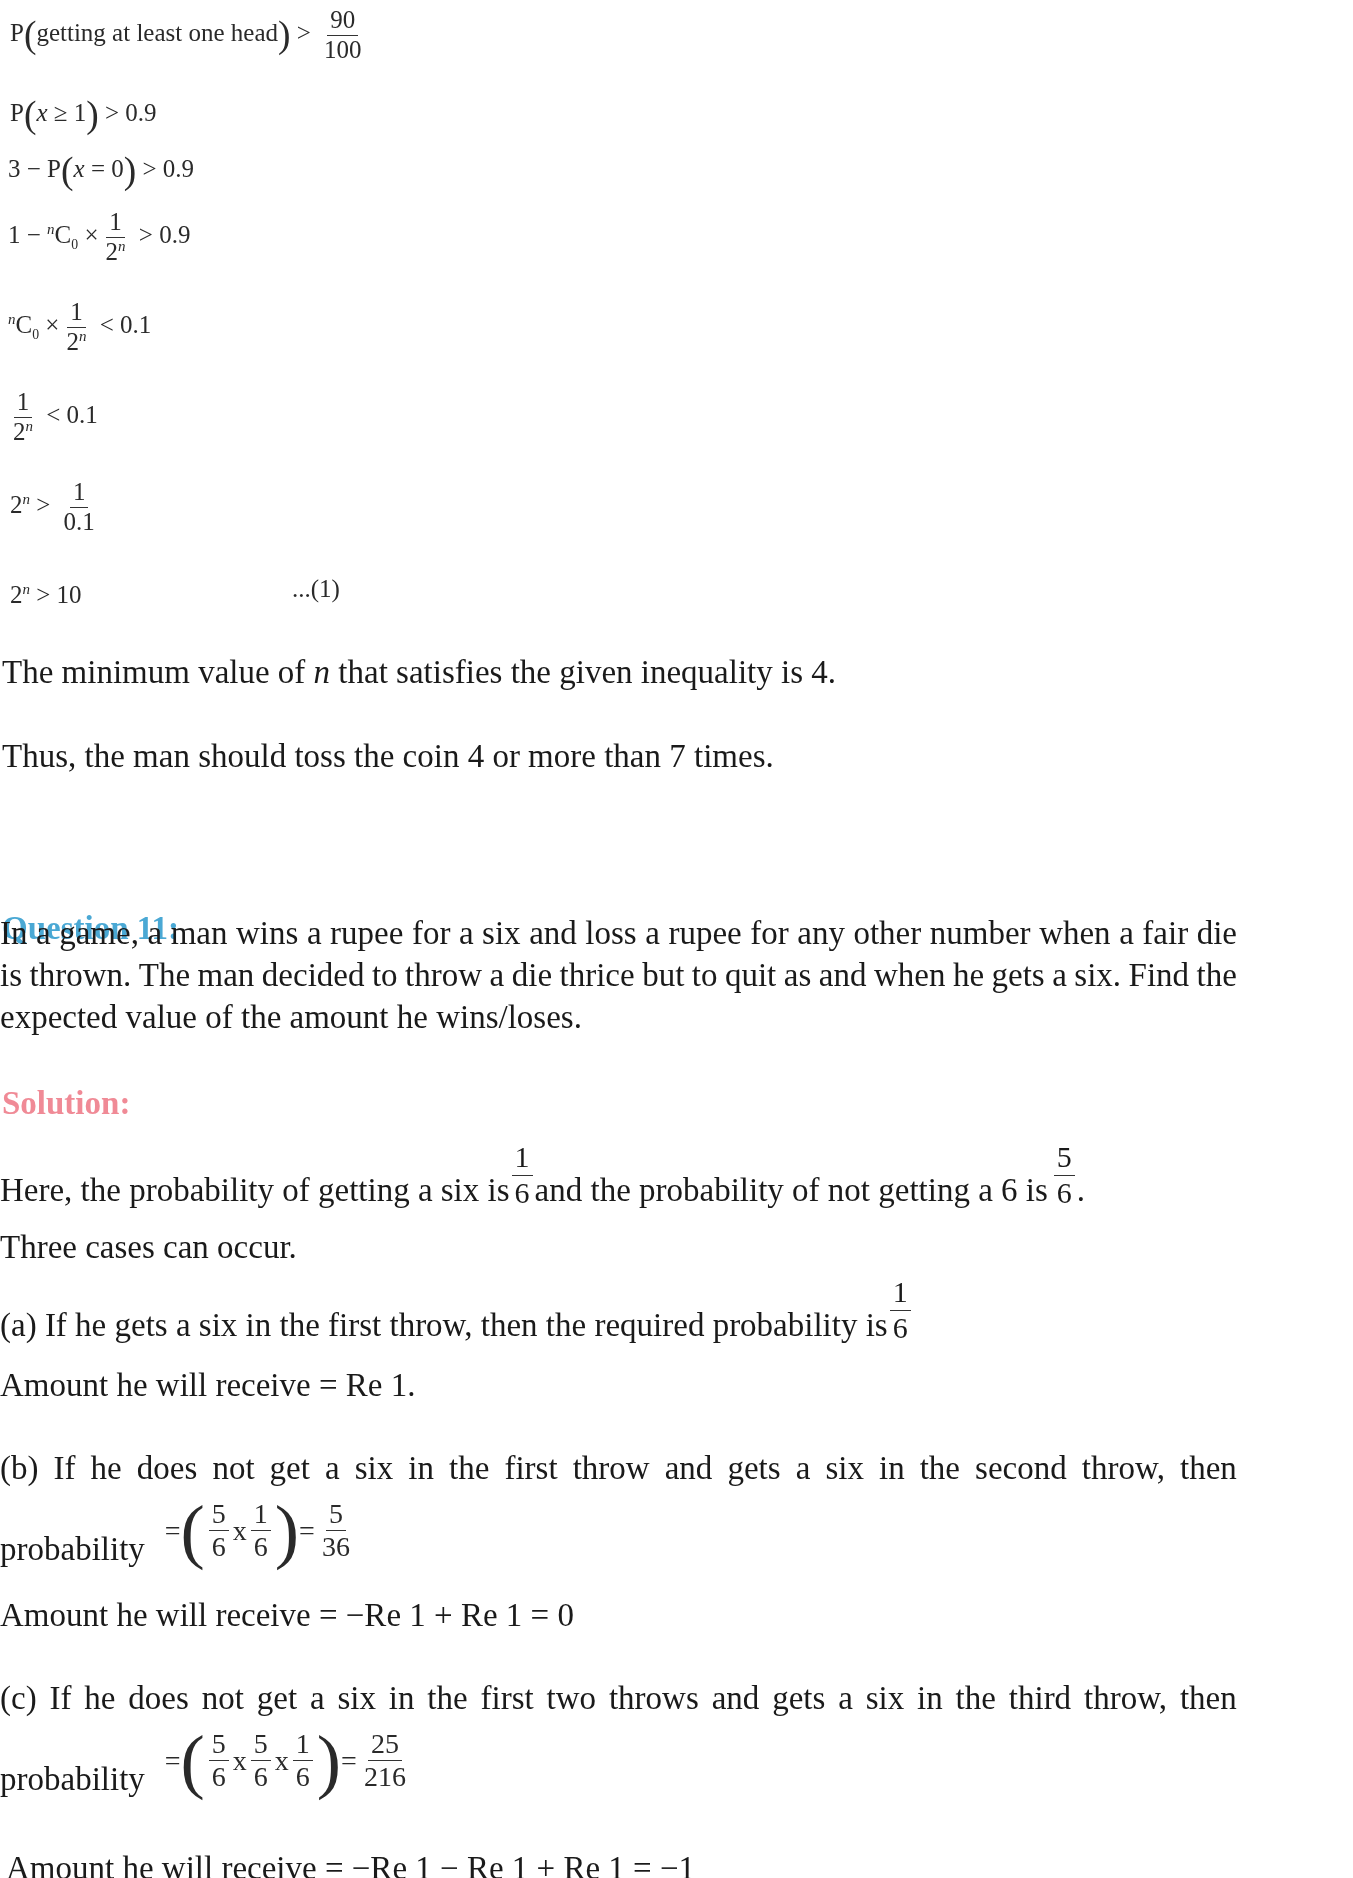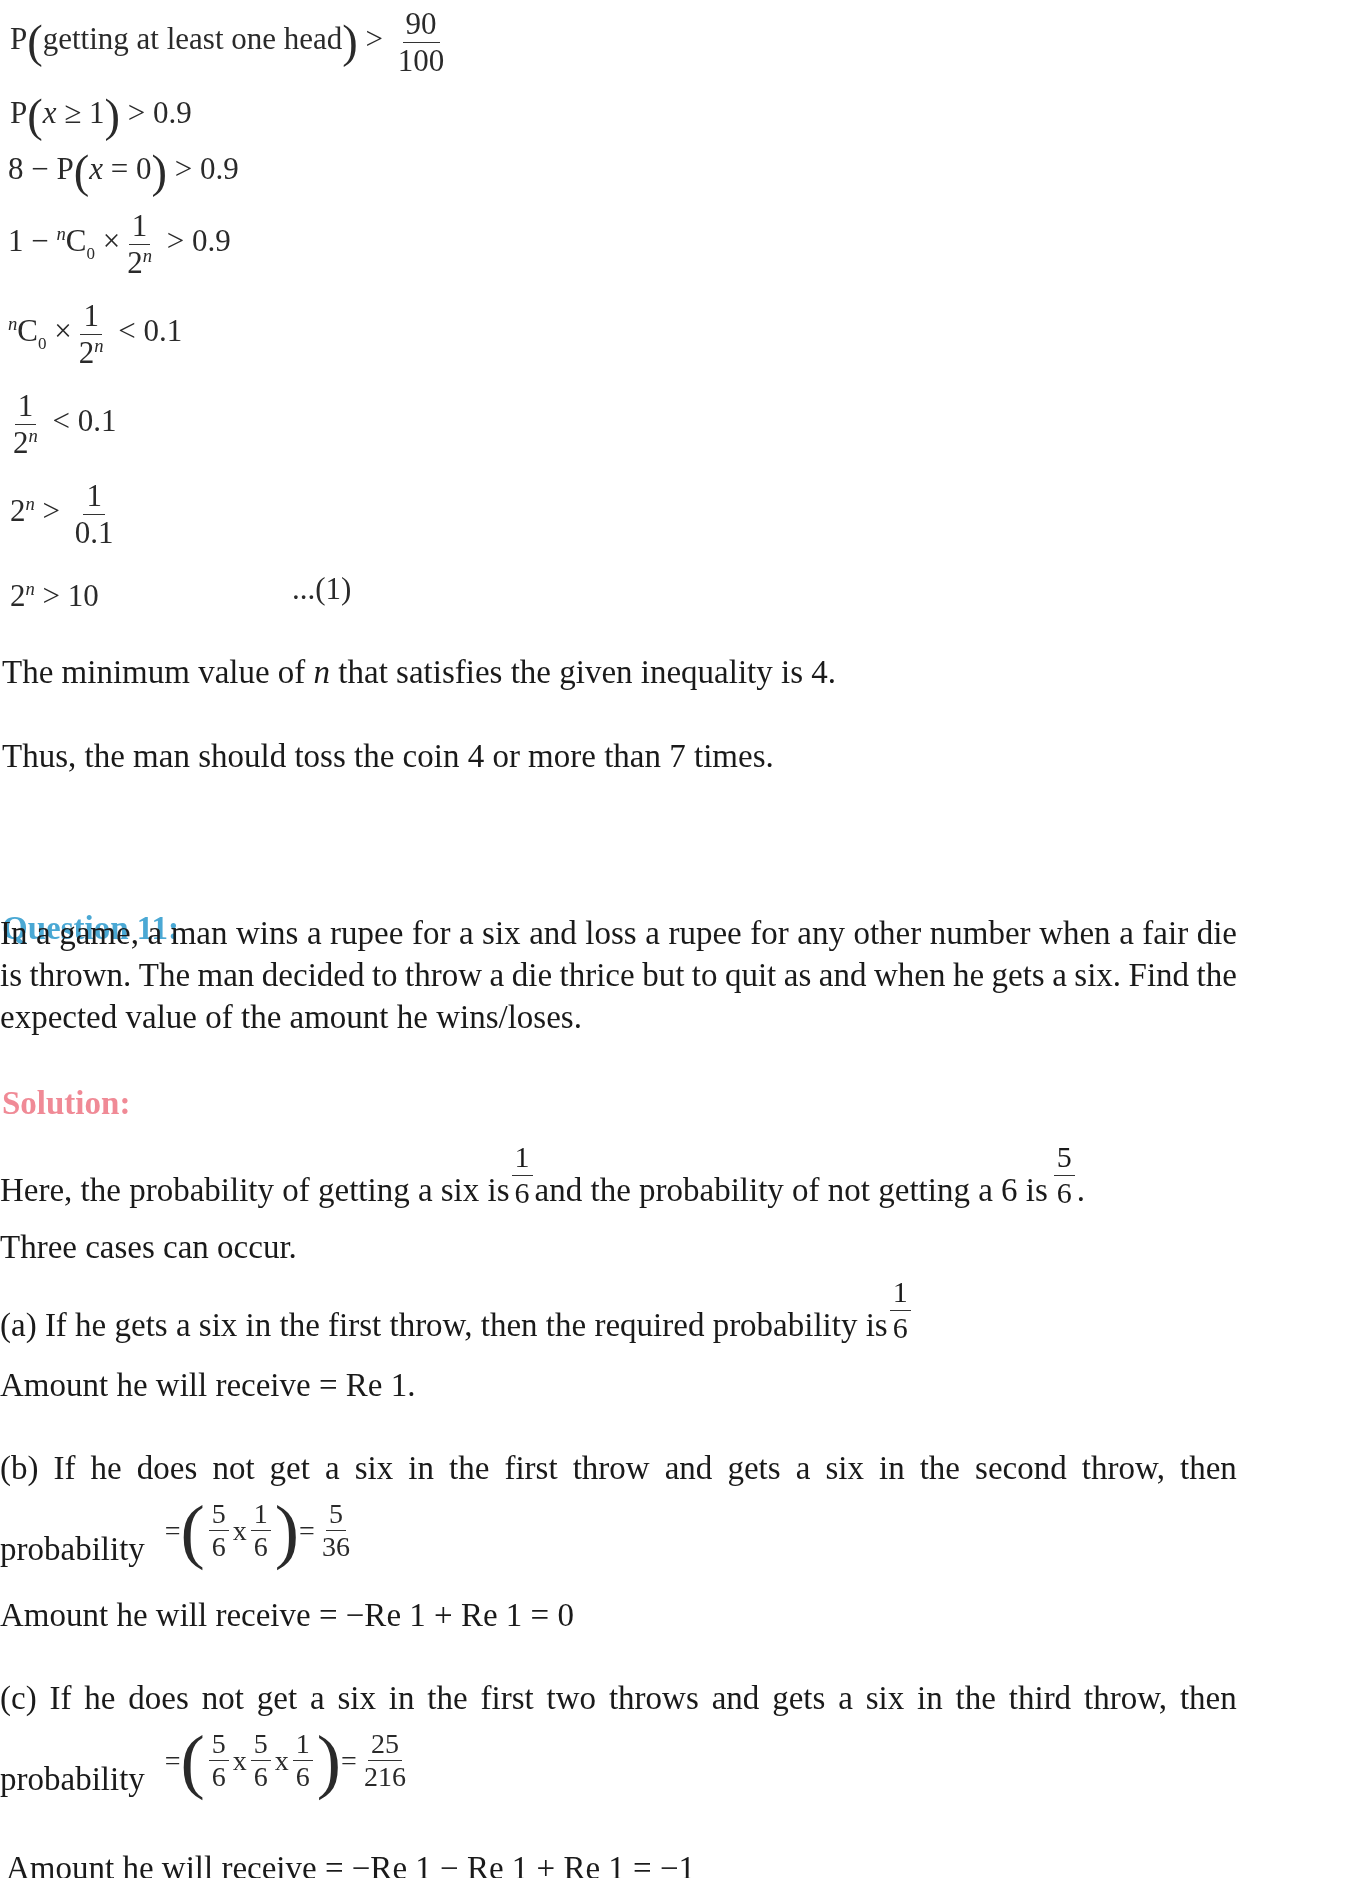--- a/index.html
+++ b/index.html
@@ -1,20 +1,20 @@
 <!DOCTYPE html>
 <html><head>
 <meta charset="utf-8">
 <style>
   html, body { margin:0; padding:0; background:#ffffff; }
   body { width:1353px; height:1878px; position:relative; overflow:hidden;
          font-family:"Liberation Serif", "DejaVu Serif", serif; color:#1a1a1a; }
   .abs { position:absolute; white-space:nowrap; }
   .txt { font-size:33px; line-height:40px; }
-  .math { font-size:31px; line-height:38px; color:#2a2a2a; }
+  .math { font-size:25px; line-height:38px; color:#2a2a2a; }
   .it { font-style:italic; }
   .frac { display:inline-flex; flex-direction:column; align-items:center; vertical-align:middle; margin:0 4px; }
   .frac .num { border-bottom:1.5px solid #333; padding:0 3px; line-height:1.15; }
   .frac .den { padding:0 3px; line-height:1.15; }
   .sup { font-size:0.6em; vertical-align:super; font-style:italic; }
   .sub { font-size:0.55em; vertical-align:sub; }
   .big-paren { font-size:1.5em; font-weight:300; vertical-align:middle; }
   .huge-paren { font-size:2.6em; font-weight:200; vertical-align:middle; line-height:0.8; }
   .q-head { color:#4aa8d4; font-weight:bold; font-size:33px; }
   .s-head { color:#f08a96; font-weight:bold; font-size:33px; }
@@ -31,21 +31,21 @@
       <span class="num">90</span>
       <span class="den">100</span>
     </span>
 </div>
 
 <div class="abs math" style="left:10px; top:94px;">
   <span>P</span><span class="big-paren">(</span><span class="it">x</span> <span>≥</span> <span>1</span><span class="big-paren">)</span> <span>&gt; 0.9</span>
 </div>
 
 <div class="abs math" style="left:8px; top:150px;">
-  <span>8 − P</span><span class="big-paren">(</span><span class="it">x</span> <span>=</span> <span>0</span><span class="big-paren">)</span> <span>&gt; 0.9</span>
+  <span>3 − P</span><span class="big-paren">(</span><span class="it">x</span> <span>=</span> <span>0</span><span class="big-paren">)</span> <span>&gt; 0.9</span>
 </div>
 
 <div class="abs math" style="left:8px; top:208px;">
   <span>1 −</span>
   <span class="sup">n</span><span>C</span><span class="sub">0</span>
   <span>×</span><span class="frac">
       <span class="num">1</span>
       <span class="den"><span>2</span><span class="sup">n</span></span>
     </span>
   <span>&gt; 0.9</span>

